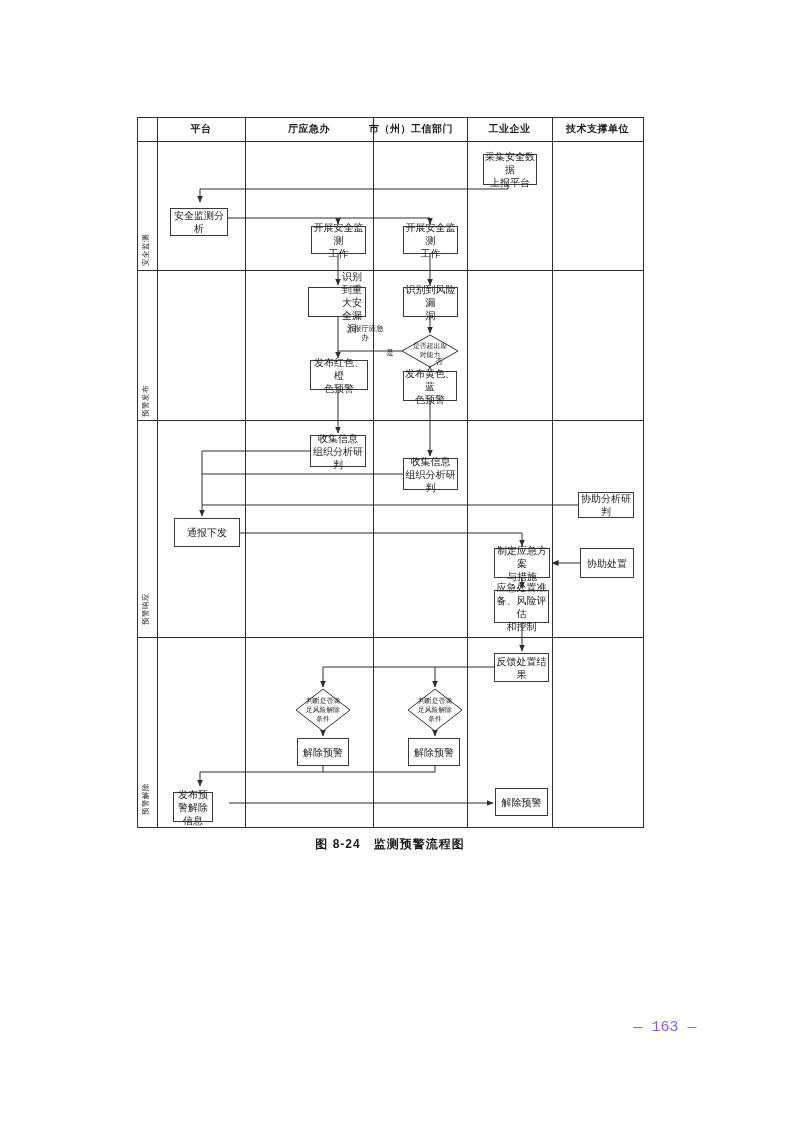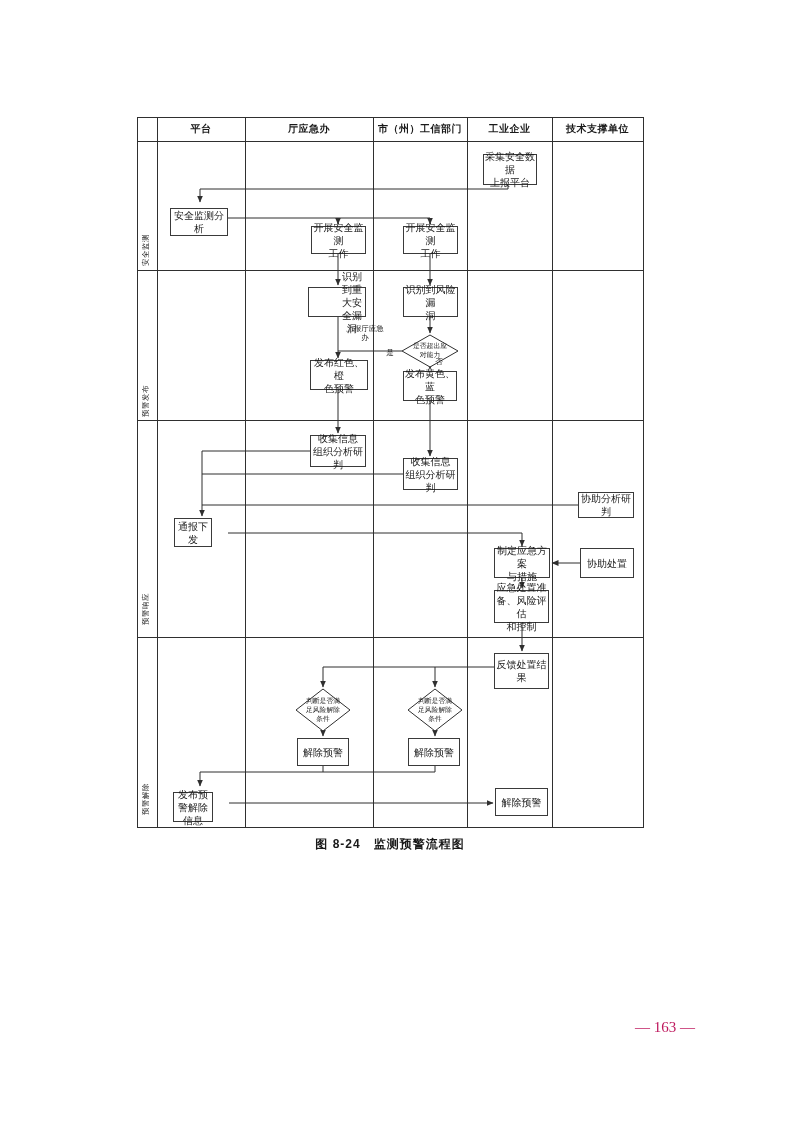--- a/index.html
+++ b/index.html
@@ -32,21 +32,21 @@
   .elabel{
     position:absolute;text-align:center;font-size:7.5px;line-height:1.25;
     white-space:pre-line;
   }
   .caption{
     position:absolute;left:137px;top:836px;width:506px;height:24px;
     text-align:center;font-size:12px;font-weight:bold;letter-spacing:1px;
   }
   .pagenum{
     position:absolute;left:610px;top:1019px;width:110px;text-align:center;
-    font-family:Liberation Serif, serif;font-size:15px;color:#be185d;
+    font-family:Liberation Mono, monospace;font-size:15px;color:#8b5cf6;
   }
 </style>
 </head>
 <body>
 
 <svg id="svg-layer" viewBox="0 0 793 1122">
   <defs>
     <marker id="arr" markerWidth="9" markerHeight="8" refX="6.5" refY="3" orient="auto" markerUnits="userSpaceOnUse">
       <path d="M0,0 L7,3 L0,6 z" fill="#2f2f2f"></path>
     </marker>
@@ -98,21 +98,21 @@
 
   <g>
     <polygon class="diamond" points="430,335 458,351 430,367 402,351"></polygon>
     <polygon class="diamond" points="323,689 350,710 323,731 296,710"></polygon>
     <polygon class="diamond" points="435,689 462,710 435,731 408,710"></polygon>
   </g>
 </svg>
 
 <div class="hdr" style="left:157px;width:88px;">平台</div>
 <div class="hdr" style="left:245px;width:128px;">厅应急办</div>
-<div class="hdr" style="left:373px;width:94px;font-family:Liberation Serif, serif;">市（州）工信部门</div>
+<div class="hdr" style="left:364px;width:94px;font-family:Liberation Serif, serif;">市（州）工信部门</div>
 <div class="hdr" style="left:467px;width:85px;">工业企业</div>
 <div class="hdr" style="left:552px;width:91px;">技术支撑单位</div>
 
 <div class="lane-label" style="left:125px;top:244px;">安全监测</div>
 <div class="lane-label" style="left:125px;top:395px;">预警发布</div>
 <div class="lane-label" style="left:125px;top:603px;">预警响应</div>
 <div class="lane-label" style="left:125px;top:793px;">预警解除</div>
 
 <div class="node" style="left:483px;top:154px;width:54px;height:31px;">采集安全数据
 上报平台</div>
@@ -127,28 +127,28 @@
 洞</div>
 <div class="node" style="left:310px;top:360px;width:58px;height:30px;">发布红色、橙
 色预警</div>
 <div class="node" style="left:403px;top:371px;width:54px;height:30px;">发布黄色、蓝
 色预警</div>
 <div class="node" style="left:310px;top:435px;width:56px;height:32px;">收集信息
 组织分析研判</div>
 <div class="node" style="left:403px;top:458px;width:55px;height:32px;">收集信息
 组织分析研判</div>
 <div class="node" style="left:578px;top:492px;width:56px;height:26px;">协助分析研判</div>
-<div class="node" style="left:174px;top:518px;width:38px;height:29px;">通报下发</div>
+<div class="node" style="left:174px;top:518px;width:66px;height:29px;">通报下发</div>
 <div class="node" style="left:494px;top:548px;width:56px;height:30px;">制定应急方案
 与措施</div>
 <div class="node" style="left:580px;top:548px;width:54px;height:30px;text-align:center;">协助处置</div>
 <div class="node" style="left:494px;top:590px;width:55px;height:33px;">应急处置准
 备、风险评估
 和控制</div>
-<div class="node" style="left:494px;top:653px;width:55px;height:36px;">反馈处置结果</div>
+<div class="node" style="left:494px;top:653px;width:55px;height:29px;">反馈处置结果</div>
 <div class="node" style="left:297px;top:738px;width:52px;height:28px;">解除预警</div>
 <div class="node" style="left:408px;top:738px;width:52px;height:28px;">解除预警</div>
 <div class="node" style="left:173px;top:792px;width:40px;height:30px;">发布预警解除
 信息</div>
 <div class="node" style="left:495px;top:788px;width:53px;height:28px;">解除预警</div>
 
 <div class="dtext" style="left:400px;top:337px;width:60px;height:28px;">是否超出应
 对能力</div>
 <div class="dtext" style="left:293px;top:691px;width:60px;height:39px;">判断是否满
 足风险解除

